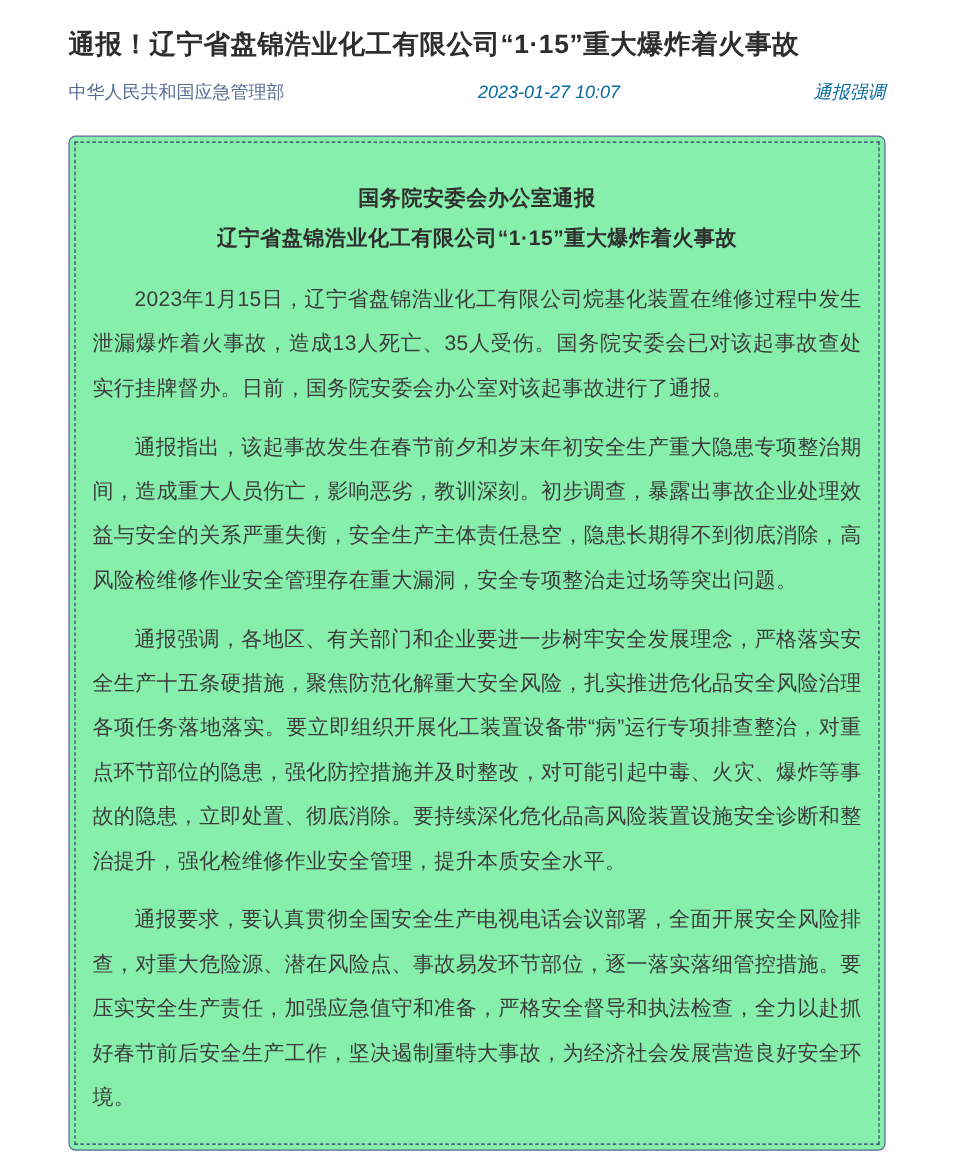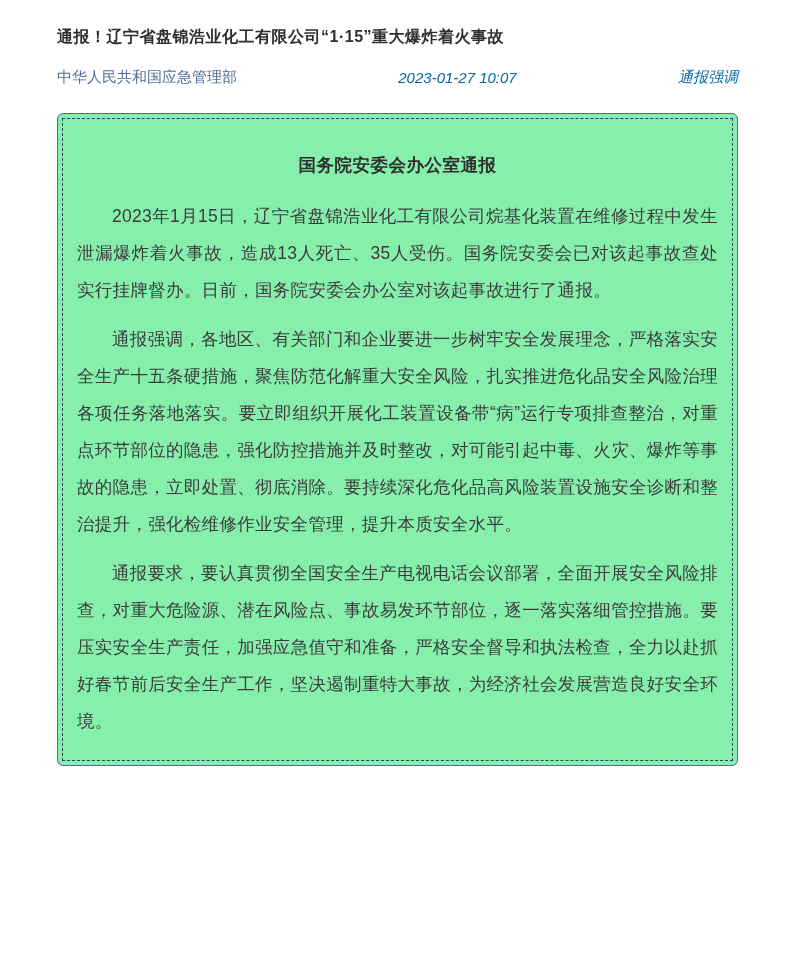--- a/index.html
+++ b/index.html
@@ -11,21 +11,21 @@
   }
   body {
     width: 806px;
     height: 964px;
     overflow: hidden;
   }
   .article {
     padding: 14px 68px 0 57px;
   }
   .article-title {
-    font-size: 16px;
+    font-size: 22px;
     font-weight: 700;
     color: #2e2e2e;
     line-height: 30px;
     margin: 8px 0 16px 0;
     letter-spacing: 0.5px;
   }
   .meta-row {
     display: flex;
     align-items: center;
     gap: 14px;
@@ -84,24 +84,26 @@
     <span class="account-name">中华人民共和国应急管理部</span>
     <span class="publish-time">2023-01-27 10:07</span>
     <span class="publish-location">通报强调</span>
   </div>
 
   <div class="notice-box">
     <div class="notice-inner">
 
       <div class="notice-heading">
         <div>国务院安委会办公室通报</div>
+        <div>辽宁省盘锦浩业化工有限公司“1·15”重大爆炸着火事故</div>
       </div>
 
       <div class="notice-body">
         <p>2023年1月15日，辽宁省盘锦浩业化工有限公司烷基化装置在维修过程中发生泄漏爆炸着火事故，造成13人死亡、35人受伤。国务院安委会已对该起事故查处实行挂牌督办。日前，国务院安委会办公室对该起事故进行了通报。</p>
+        <p>通报指出，该起事故发生在春节前夕和岁末年初安全生产重大隐患专项整治期间，造成重大人员伤亡，影响恶劣，教训深刻。初步调查，暴露出事故企业处理效益与安全的关系严重失衡，安全生产主体责任悬空，隐患长期得不到彻底消除，高风险检维修作业安全管理存在重大漏洞，安全专项整治走过场等突出问题。</p>
         <p>通报强调，各地区、有关部门和企业要进一步树牢安全发展理念，严格落实安全生产十五条硬措施，聚焦防范化解重大安全风险，扎实推进危化品安全风险治理各项任务落地落实。要立即组织开展化工装置设备带“病”运行专项排查整治，对重点环节部位的隐患，强化防控措施并及时整改，对可能引起中毒、火灾、爆炸等事故的隐患，立即处置、彻底消除。要持续深化危化品高风险装置设施安全诊断和整治提升，强化检维修作业安全管理，提升本质安全水平。</p>
         <p>通报要求，要认真贯彻全国安全生产电视电话会议部署，全面开展安全风险排查，对重大危险源、潜在风险点、事故易发环节部位，逐一落实落细管控措施。要压实安全生产责任，加强应急值守和准备，严格安全督导和执法检查，全力以赴抓好春节前后安全生产工作，坚决遏制重特大事故，为经济社会发展营造良好安全环境。</p>
       </div>
 
     </div>
   </div>
 
 </div>
 
 </body></html>

